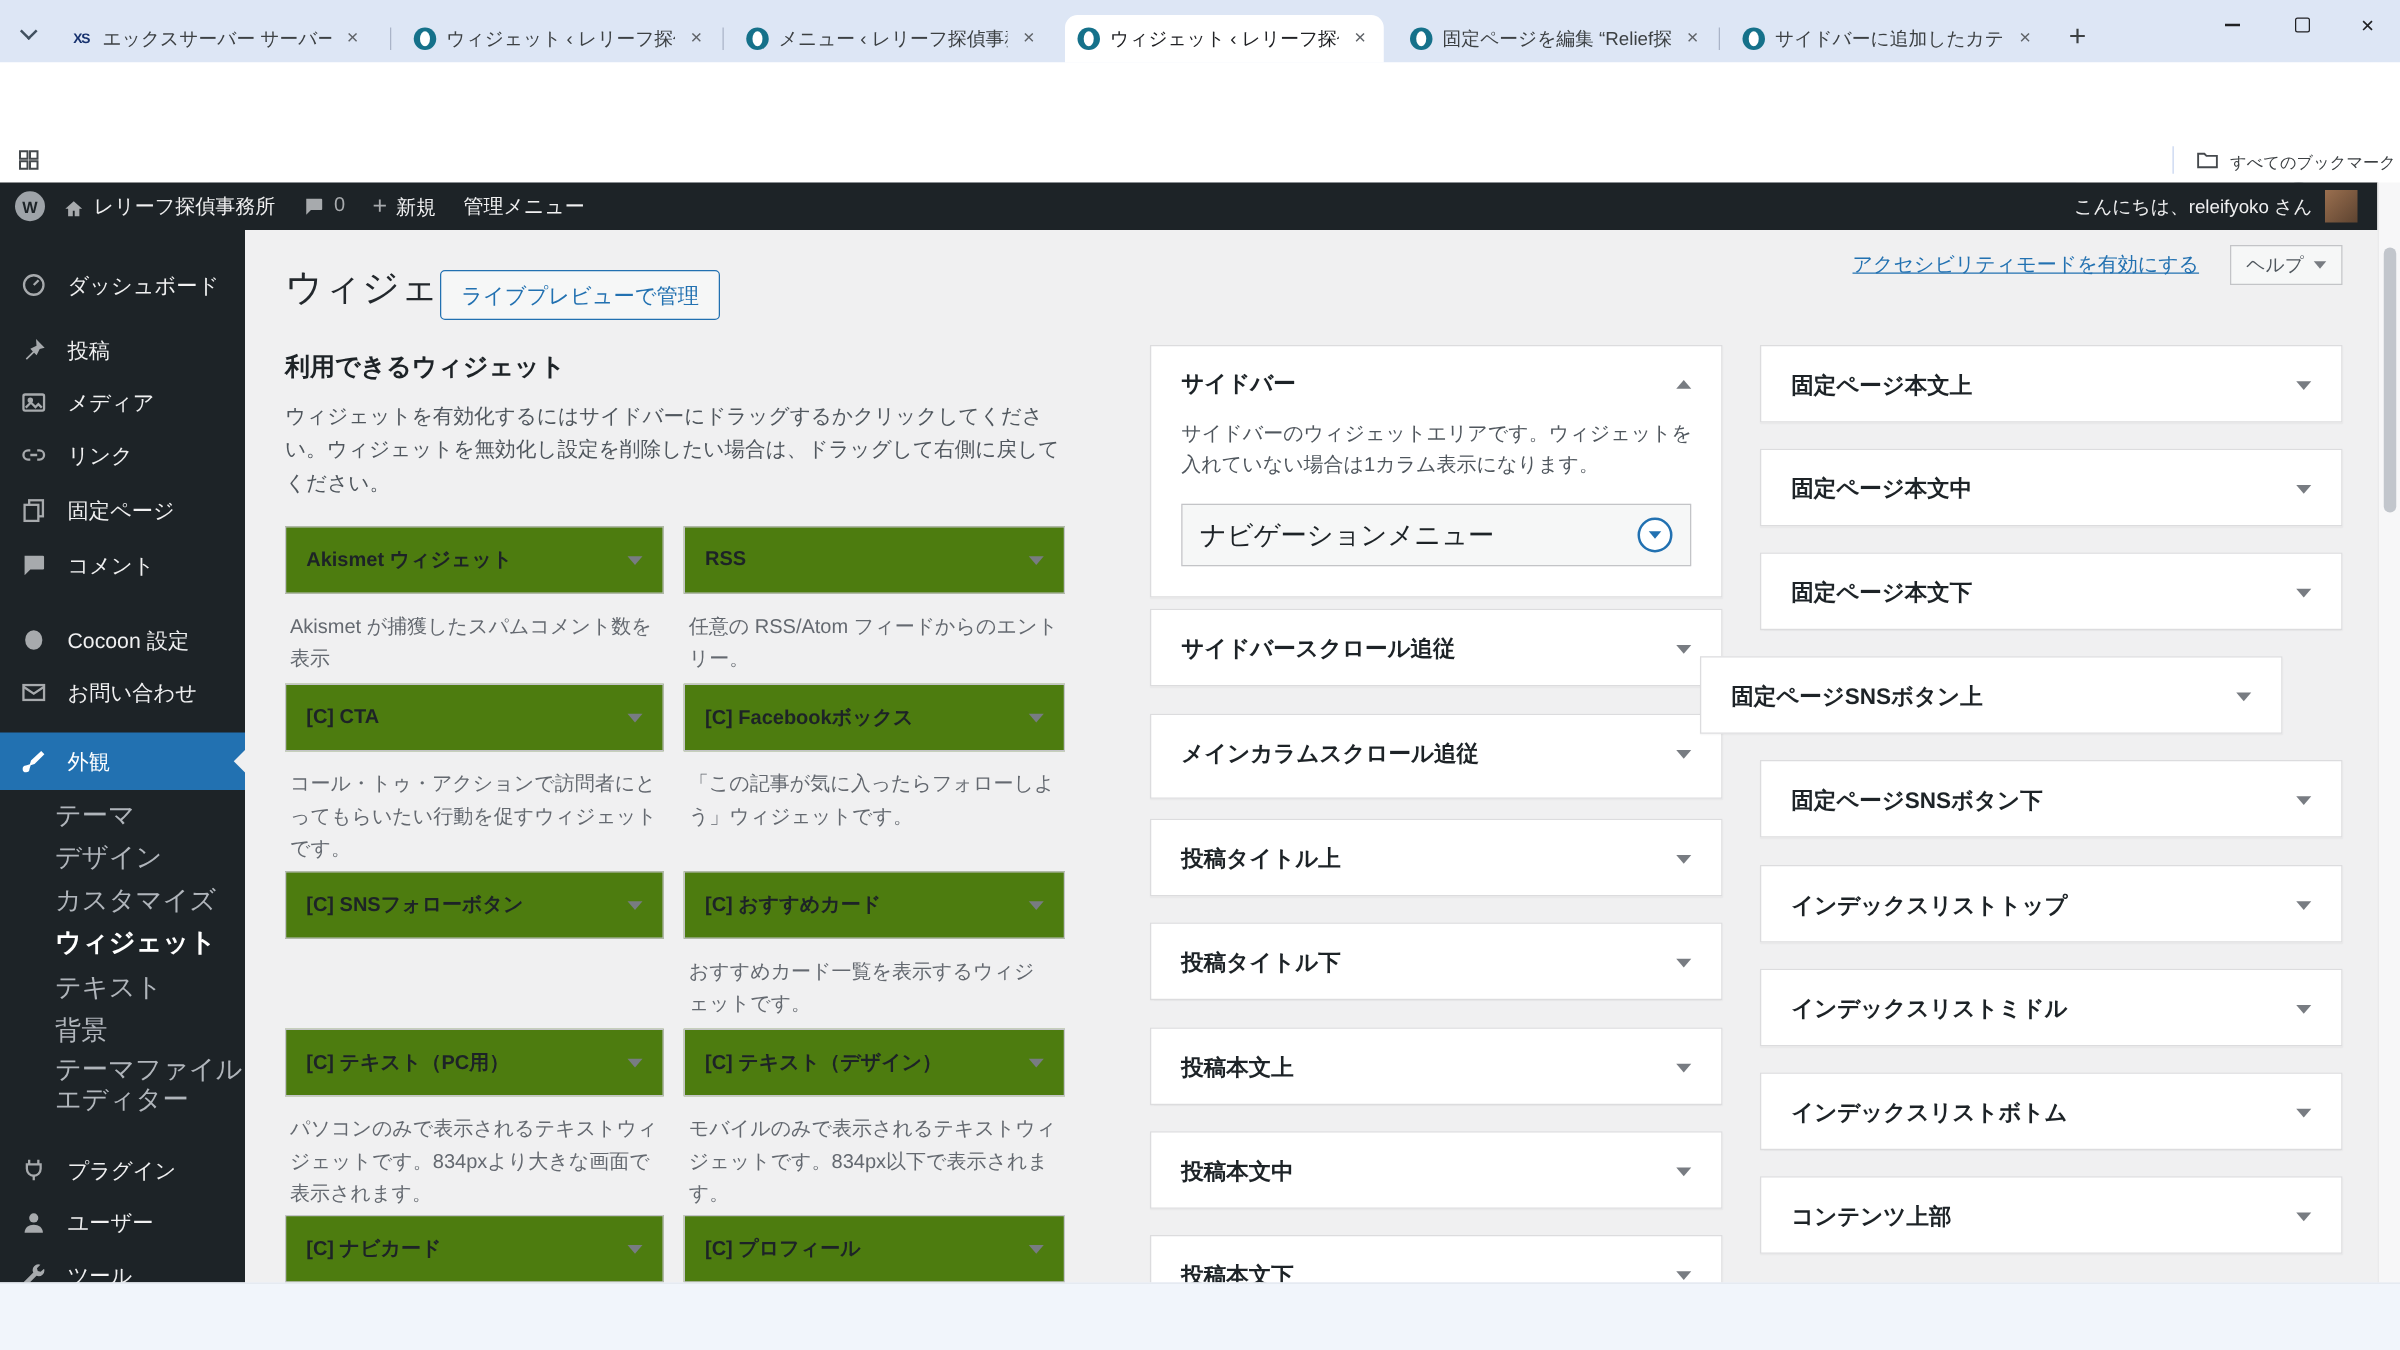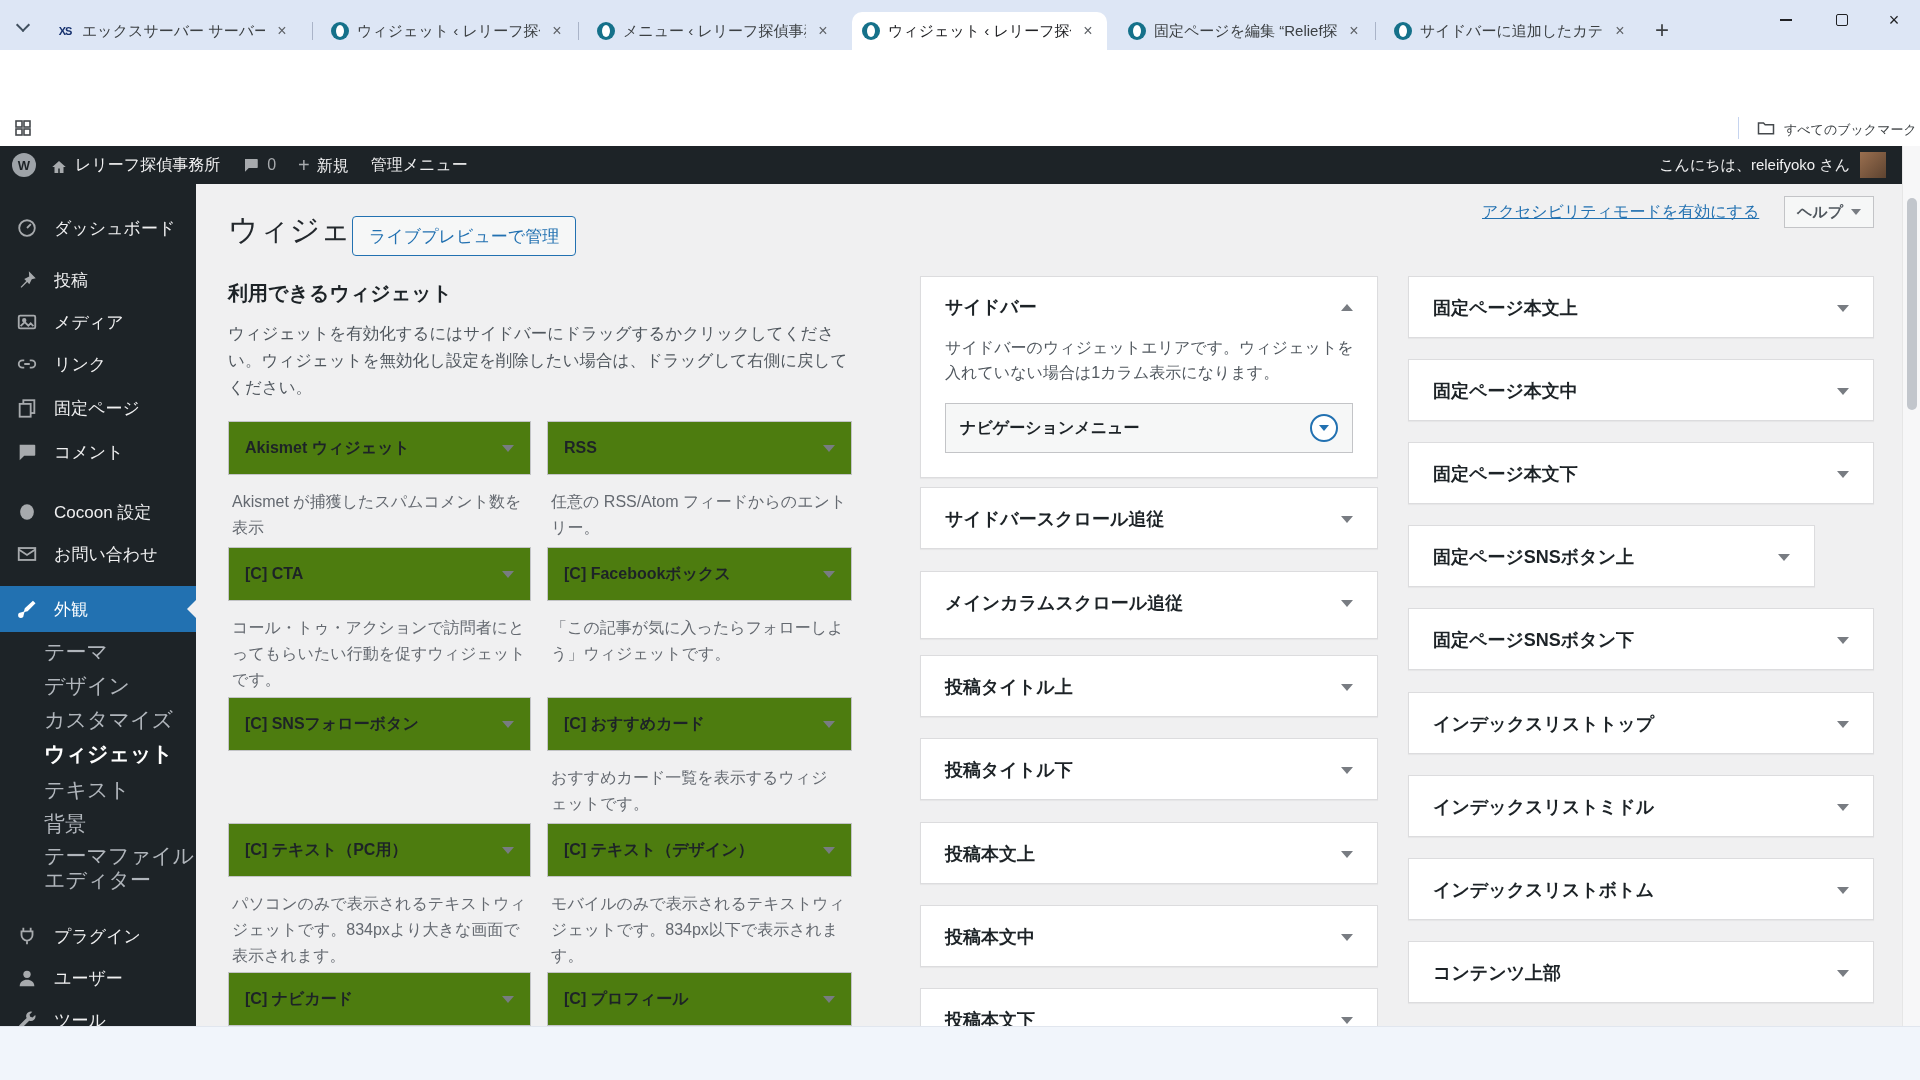--- a/index.html
+++ b/index.html
@@ -75,21 +75,21 @@
     display:flex;align-items:center;justify-content:space-between;padding:0 16px;}
   .card .ct{font-size:16px;font-weight:bold;color:#1d2327;white-space:nowrap;}
   .cdesc{position:absolute;font-size:16px;line-height:26px;color:#646970;}
   .tri-d{width:0;height:0;border-left:6px solid transparent;border-right:6px solid transparent;border-top:7px solid #787c82;flex:none;}
   .tri-u{width:0;height:0;border-left:6px solid transparent;border-right:6px solid transparent;border-bottom:7px solid #787c82;flex:none;}
   .panel{position:absolute;background:#fff;border:1px solid #dcdcde;box-sizing:border-box;box-shadow:0 1px 1px rgba(0,0,0,.04);}
   .panel-bar{position:absolute;left:0;right:0;top:0;height:60px;display:flex;align-items:center;justify-content:space-between;padding:0 24px;box-sizing:border-box;}
   .panel .pt{font-size:18px;font-weight:bold;color:#1d2327;white-space:nowrap;}
   .innerwidget{position:absolute;background:#f6f7f7;border:1px solid #c3c4c7;box-sizing:border-box;
     display:flex;align-items:center;justify-content:space-between;padding:0 14px;}
-  .innerwidget .ct{font-size:16px;font-weight:bold;color:#1d2327;}
+  .innerwidget .ct{font-size:21px;font-weight:normal;color:#1d2327;}
   .circ-toggle{width:28px;height:28px;border:2px solid #2271b1;border-radius:50%;box-sizing:border-box;
     display:flex;align-items:center;justify-content:center;background:#fff;}
   .circ-toggle .t{width:0;height:0;border-left:5px solid transparent;border-right:5px solid transparent;border-top:6px solid #2271b1;}
 
   
   .scrolltrack{left:1902px;top:146px;width:18px;height:880px;background:#f7f7f8;border-left:1px solid #e6e6e6;box-sizing:border-box;}
   .scrollthumb{position:absolute;left:4px;top:52px;width:10px;height:212px;background:#c2c6cc;border-radius:6px;}
 
   
   .taskbar{left:0;top:1026px;width:1920px;height:54px;background:#f1f5fb;border-top:1px solid #e1e6ee;}
@@ -359,21 +359,21 @@
       </span>
         <span class="ml">ツール</span>
     </div>
   </div>
 
   <div class="abs content">
 
     <div class="pagetitle" style="left:32px;top:26px;">ウィジェット</div>
     <div class="btn-secondary" style="left:156px;top:32px;">ライブプレビューで管理</div>
     <div class="a11y-link" style="left:1286px;top:18px;">アクセシビリティモードを有効にする</div>
-    <div class="helpbox" style="left:1588px;top:12px;font-weight:bold;">
+    <div class="helpbox" style="left:1588px;top:12px;">
       <span>ヘルプ</span>
         <span class="tri-d" style="border-top-color:#787c82;border-left-width:5px;border-right-width:5px;border-top-width:6px;"></span>
     </div>
 
     <div class="h2" style="left:32px;top:96px;">利用できるウィジェット</div>
     <div class="desc" style="left:32px;top:136px;width:628px;">ウィジェットを有効化するにはサイドバーにドラッグするかクリックしてください。ウィジェットを無効化し設定を削除したい場合は、ドラッグして右側に戻してください。</div>
 
     <div class="card" style="left:32px;top:237px;width:303px;">
       <span class="ct">Akismet ウィジェット</span>
         <span class="tri-d"></span>
@@ -494,21 +494,21 @@
           <span class="pt">固定ページ本文中</span>
           <span class="tri-d"></span>
         </div>
     </div>
     <div class="panel" style="left:1212px;top:258px;width:466px;height:62px;">
       <div class="panel-bar" style="height:62px;">
           <span class="pt">固定ページ本文下</span>
           <span class="tri-d"></span>
         </div>
     </div>
-    <div class="panel" style="left:1212px;top:341px;width:407px;height:62px;">
+    <div class="panel" style="left:1164px;top:341px;width:466px;height:62px;">
       <div class="panel-bar" style="height:62px;">
           <span class="pt">固定ページSNSボタン上</span>
           <span class="tri-d"></span>
         </div>
     </div>
     <div class="panel" style="left:1212px;top:424px;width:466px;height:62px;">
       <div class="panel-bar" style="height:62px;">
           <span class="pt">固定ページSNSボタン下</span>
           <span class="tri-d"></span>
         </div>

